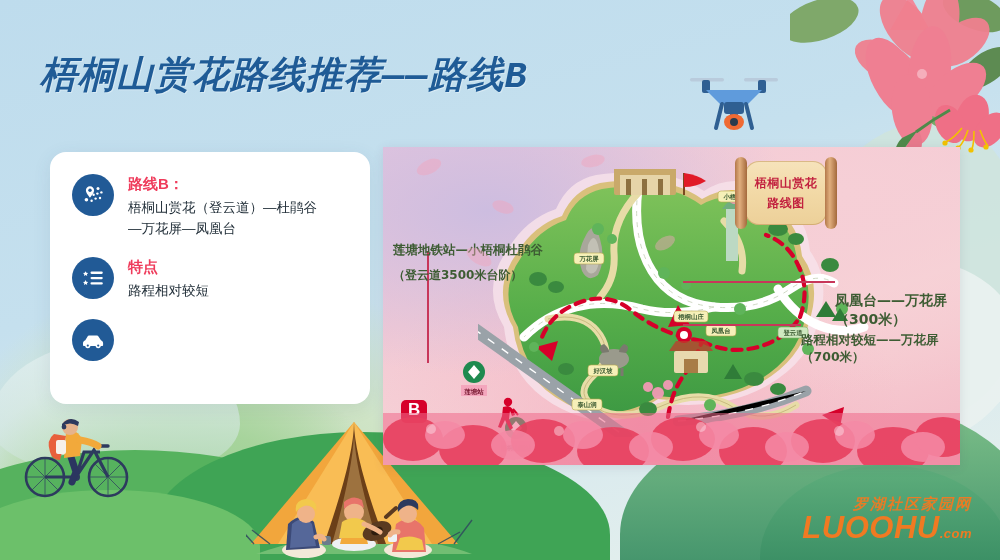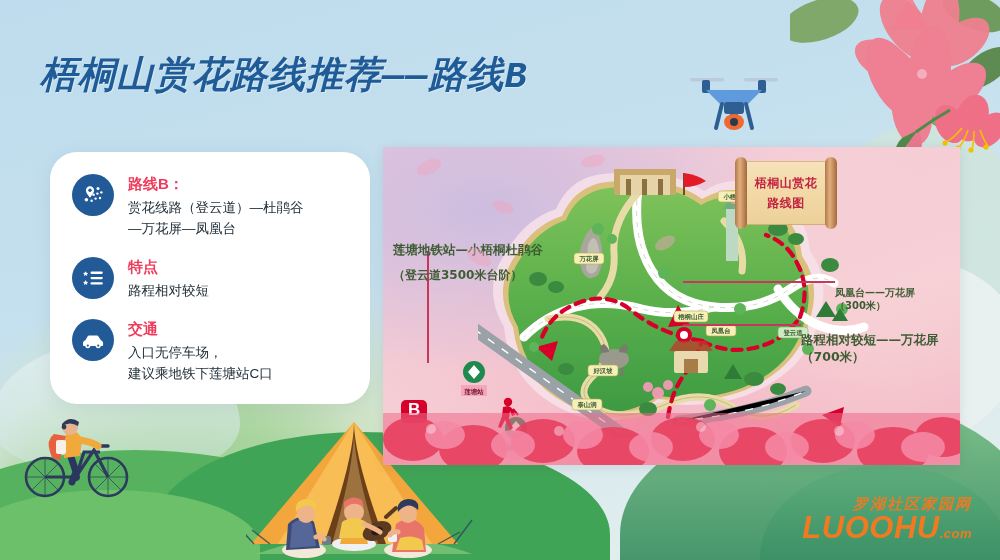--- a/index.html
+++ b/index.html
@@ -72,21 +72,21 @@
     font-size:37px; font-weight:bold; font-style:italic;
     color:#1f5b96; letter-spacing:1px;
     text-shadow:1px 1px 0 rgba(255,255,255,.35);
     white-space:nowrap;
     font-family:Liberation Mono, monospace;
   }
 
   
   .card{
     position:absolute; left:50px; top:152px; width:320px; height:252px;
-    background:#ffffff; border-radius:27px;
+    background:#ffffff; border-radius:16px;
     box-shadow:0 4px 18px rgba(60,90,120,.10);
     padding:22px 18px 10px 22px;
   }
   .row{ display:flex; align-items:flex-start; margin-bottom:17px; }
   .row:last-child{ margin-bottom:0; }
   .ico{
     flex:0 0 auto; width:42px; height:42px; border-radius:50%;
     background:#215a96; margin-right:14px; position:relative;
     display:flex; align-items:center; justify-content:center;
   }
@@ -117,34 +117,34 @@
     position:absolute; left:95px; top:22px; width:430px; height:268px;
   }
 
   .map-label{
     position:absolute; color:#3d5c33; font-weight:bold;
     font-family:"DejaVu Sans","Liberation Sans",sans-serif;
     line-height:1.35; white-space:pre-line;
   }
   .lbl-left { left:10px; top:78px; font-size:12.5px; }
   .lbl-left .sub{ font-weight:bold; font-size:12px;margin-top:8px; }
-  .lbl-r1 { left:452px; top:125px; font-size:10px; }
+  .lbl-r1 { left:452px; top:125px; font-size:14px; }
   .lbl-r2 { left:418px; top:168px; font-size:12.5px; }
   .map-label .sub{ display:block; }
 
   .leader{ position:absolute; background:#c8365a; }
 
   
   .scroll{
     position:absolute; left:352px; top:10px; width:102px; height:72px;
   }
   .scroll-body{
     position:absolute; left:10px; top:4px; width:82px; height:64px;
     background:linear-gradient(180deg,#f6e3bb 0%,#f2d9a6 50%,#ecd099 100%);
-    border-radius:1px;
+    border-radius:14px;
     box-shadow:inset 0 0 0 1px rgba(183,134,71,.45);
     display:flex; flex-direction:column; align-items:center; justify-content:center;
   }
   .scroll-rod{
     position:absolute; top:0; width:12px; height:72px; border-radius:6px;
     background:linear-gradient(90deg,#b3784a,#e0ae7d 40%,#a4693c 100%);
   }
   .scroll-rod.l{ left:0; } .scroll-rod.r{ right:0; }
   .scroll-t1{ color:#c2213f; font-size:12px; font-weight:bold; letter-spacing:.5px;}
   .scroll-t2{ color:#c2213f; font-size:12px; font-weight:bold; letter-spacing:.5px; margin-top:3px;}
@@ -329,21 +329,21 @@
         <circle cx="16.4" cy="10.6" r="1.2" fill="#fff"></circle>
         <circle cx="12.6" cy="11.8" r="1.2" fill="#fff"></circle>
         <circle cx="5.4" cy="16.8" r="1.8" fill="#fff"></circle>
         <circle cx="10.6" cy="17.8" r="1.2" fill="#fff"></circle>
         <circle cx="14.6" cy="15.6" r="1.2" fill="#fff"></circle>
         <circle cx="19" cy="15" r="1.2" fill="#fff"></circle>
       </svg>
     </div>
     <div class="row-body">
       <div class="row-title">路线B：</div>
-      <div class="row-text">赏花线路（登云道）—杜鹃谷
+      <div class="row-text">梧桐山赏花（登云道）—杜鹃谷
 —万花屏—凤凰台</div>
     </div>
   </div>
 
   <div class="row">
     <div class="ico">
       <svg width="24" height="24" viewBox="0 0 24 24">
         <g fill="#fff">
           <path d="M4.6 5.2l.8 1.6 1.8.2-1.3 1.2.3 1.7-1.6-.8-1.6.8.3-1.7L2 6.9l1.8-.2z"></path>
           <path d="M4.6 14.1l.8 1.6 1.8.2-1.3 1.3.3 1.7-1.6-.9-1.6.9.3-1.7-1.3-1.3 1.8-.2z"></path>
@@ -361,25 +361,20 @@
 
   <div class="row">
     <div class="ico">
       <svg width="26" height="26" viewBox="0 0 26 26">
         <path d="M3 16.2c0-1.4.9-2.3 2.1-2.6l2.2-3.6c.5-.9 1.3-1.4 2.4-1.4h6.6c1.1 0 1.9.4 2.5 1.3l2.3 3.7c1.2.3 2 1.2 2 2.6v1.8c0 .6-.5 1.1-1.1 1.1H4.1c-.6 0-1.1-.5-1.1-1.1z" fill="#fff"></path>
         <circle cx="7.8" cy="18.6" r="2.6" fill="#fff"></circle>
         <circle cx="18.2" cy="18.6" r="2.6" fill="#fff"></circle>
         <circle cx="7.8" cy="18.6" r="1.1" fill="#215a96"></circle>
         <circle cx="18.2" cy="18.6" r="1.1" fill="#215a96"></circle>
       </svg>
-    </div>
-    <div class="row-body">
-      <div class="row-title">交通</div>
-      <div class="row-text">入口无停车场，
-建议乘地铁下莲塘站C口</div>
     </div>
   </div>
 </div>
 
 <div class="map">
 
   <svg class="island" viewBox="0 0 430 268">
     <defs>
       <linearGradient id="gIsl" x1="0" y1="0" x2="0" y2="1">
         <stop offset="0%" stop-color="#7fc25a"></stop>

